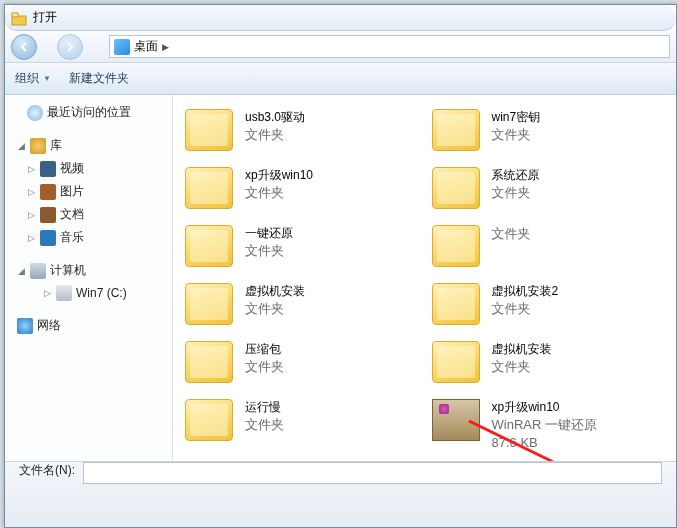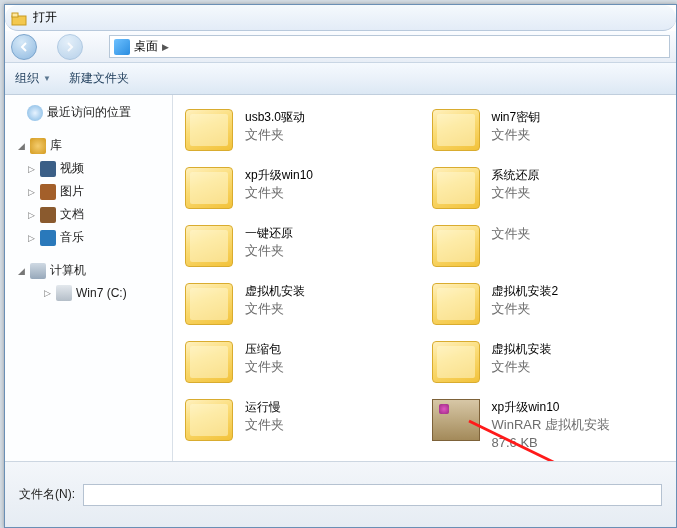--- a/index.html
+++ b/index.html
@@ -50,21 +50,21 @@
 .thumb.folder { background: linear-gradient(160deg,#fff0bd,#fbdd79 40%,#f2c23a); border: 1px solid #d9ac2f; border-radius: 4px; position: relative; }
 .thumb.folder::before { content: ""; position: absolute; left: 4px; right: 4px; top: 4px; bottom: 4px; background: #fffad6; border-radius: 2px; opacity: 0.5; }
 .thumb.rar { background: linear-gradient(#d7c7a6,#a38a5a); border: 1px solid #7d6239; position: relative; }
 .thumb.rar::after { content: ""; position: absolute; left: 6px; top: 4px; width: 10px; height: 10px; background: radial-gradient(#e055c1,#9b2a82); border-radius: 2px; }
 .file-meta { font-size: 12px; line-height: 1.4; }
 .file-name { color: #000; }
 .file-type { color: #6d6d6d; font-size: 13px; }
 .arrow { position: absolute; pointer-events: none; left: 292px; top: 322px; }
 
 
-.bottombar { height: 66px; border-top: 1px solid #ccd6e1; background: linear-gradient(#f3f6fa,#e6ecf3); display: flex; align-items: center; padding: 0 14px; font-size: 12px; }
+.bottombar { height: 66px; border-top: 1px solid #ccd6e1; background: linear-gradient(#f3f6fa,#e6ecf3); display: flex; padding: 0 14px; font-size: 12px; }
 .fname-label { margin-right: 8px; color: #222; }
 .fname-input { flex: 1; height: 22px; border: 1px solid #b5c2d1; background: #fff; padding: 0 4px; }
 </style>
 </head>
 <body>
 
 <div class="window">
 
   <div class="titlebar">
     <svg viewBox="0 0 16 16">
@@ -139,20 +139,24 @@
         <span class="chev">◢</span>
         <span class="ico16 ico-pc"></span>
         <span>计算机</span>
       </div>
       <div class="tree-item lv2">
         <span class="chev">▷</span>
         <span class="ico16 ico-drive"></span>
         <span>Win7 (C:)</span>
       </div>
 
+      <div class="tree-item lv0 header">
+        <span class="ico16 ico-net"></span>
+        <span>网络</span>
+      </div>
     </div>
 
     <div class="content">
       <div class="filegrid" id="filegrid">
           <div class="file-item">
             <div class="thumb folder"></div>
             <div class="file-meta">
               <div class="file-name">usb3.0驱动</div>
               <div class="file-type">文件夹</div>
             </div>
@@ -223,21 +227,21 @@
             <div class="thumb folder"></div>
             <div class="file-meta">
               <div class="file-name">运行慢</div>
               <div class="file-type">文件夹</div>
             </div>
           </div>
           <div class="file-item">
             <div class="thumb rar"></div>
             <div class="file-meta">
               <div class="file-name">xp升级win10</div>
-              <div class="file-type">WinRAR 虚拟机安装</div>
+              <div class="file-type">WinRAR 一键还原</div>
               <div class="file-type">87.6 KB</div>
             </div>
           </div>
         </div>
       <svg class="arrow" width="170" height="95">
         <defs>
             <marker id="ah" markerWidth="10" markerHeight="10" refX="8" refY="3" orient="auto">
               <path d="M0,0 L9,3 L0,6 Z" fill="#ff1a1a"></path>
             </marker>
           </defs>

